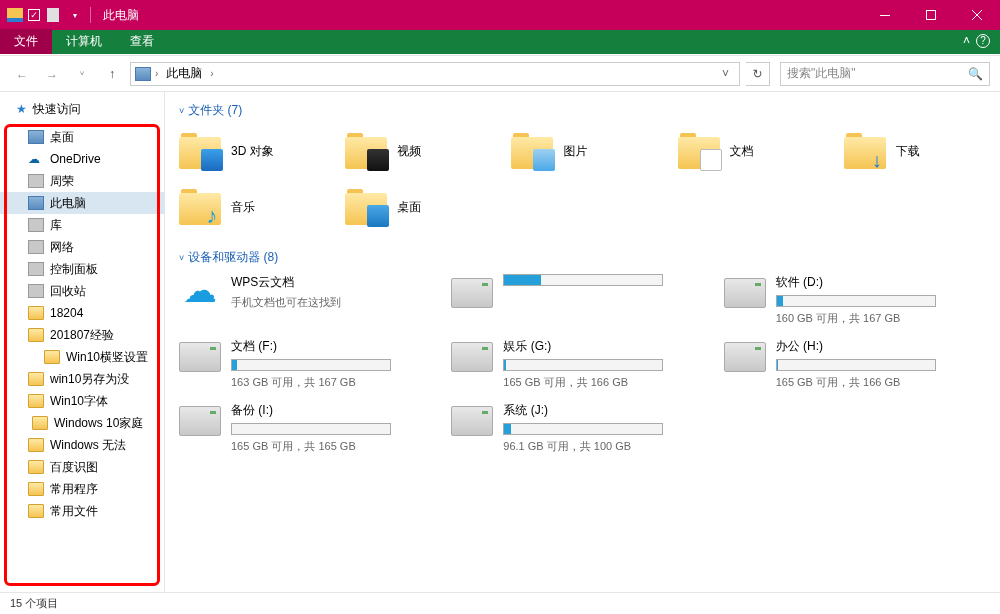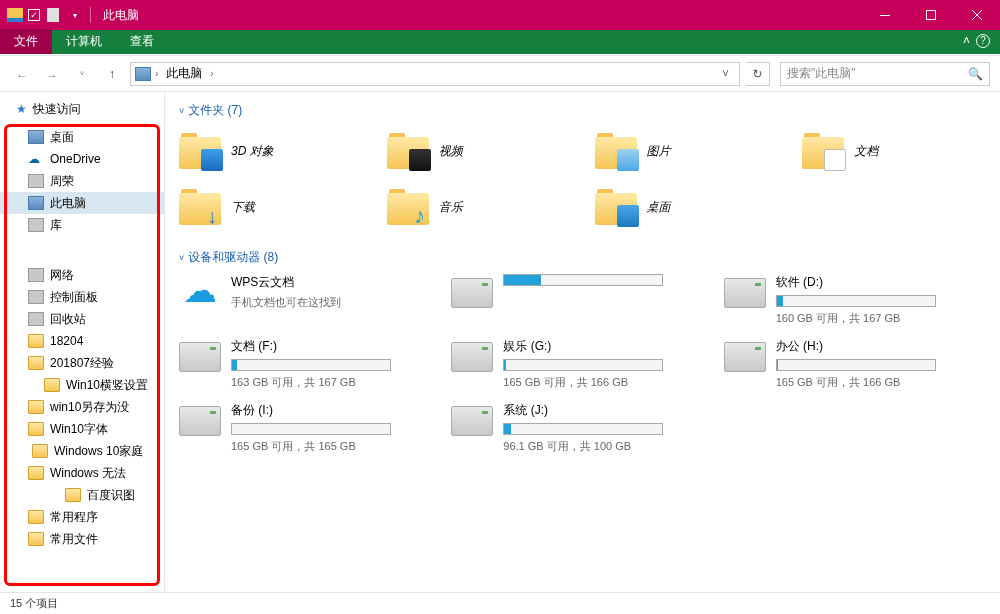--- a/index.html
+++ b/index.html
@@ -41,21 +41,21 @@
 .star { color: #2a7dd0; }
 .folder-y { background: linear-gradient(#ffe9a6,#f5c452); border: 1px solid #d4a030; border-radius: 1px; }
 .drive-ic { background: #c8c8c8; border: 1px solid #999; }
 .pc-ic { background: linear-gradient(#8ab4d8,#5a8cc0); border: 1px solid #4a7ab0; }
 .redbox { position: absolute; left: 4px; top: 32px; width: 156px; height: 462px; border: 3px solid #ff0000; border-radius: 6px; pointer-events: none; }
 
 .content { flex: 1; padding: 10px 14px; overflow: hidden; }
 .section-head { color: #1a5fb4; font-size: 12px; margin-bottom: 8px; display: flex; align-items: center; gap: 4px; }
 .section-head .caret { font-size: 9px; }
 
-.folders-grid { display: grid; grid-template-columns: repeat(4, 1fr); gap: 8px 24px; margin-bottom: 18px; font-style: italic; }
+.folders-grid { display: grid; grid-template-columns: repeat(5, 1fr); gap: 8px 24px; margin-bottom: 18px; }
 .folder-item { display: flex; align-items: center; gap: 10px; height: 48px; }
 .big-folder { width: 42px; height: 36px; position: relative; }
 .big-folder .back { position: absolute; width: 42px; height: 32px; bottom: 0; background: linear-gradient(#ffe9a6,#f5c452); border-radius: 2px; }
 .big-folder .tab-f { position: absolute; width: 16px; height: 8px; top: 0; left: 2px; background: #f5c452; border-radius: 2px 2px 0 0; }
 .big-folder .overlay { position: absolute; width: 22px; height: 22px; bottom: -2px; right: -2px; border-radius: 2px; display: flex; align-items: center; justify-content: center; }
 .ov-3d { background: linear-gradient(#3aa0e8,#1a6ac0); }
 .ov-doc { background: #fff; border: 1px solid #bbb; }
 .ov-desk { background: linear-gradient(#4aa8e8,#1a78c0); }
 .ov-vid { background: linear-gradient(#333,#111); }
 .ov-dl { color: #1a7de0; font-size: 20px; background: transparent; }
@@ -163,21 +163,21 @@
           <span>周荣</span>
         </div>
         <div class="side-item selected" style="padding-left: 28px;">
           <span class="si-icon pc-ic"></span>
           <span>此电脑</span>
         </div>
         <div class="side-item" style="padding-left: 28px;">
           <span class="si-icon drive-ic"></span>
           <span>库</span>
         </div>
-        <div class="side-item" style="padding-left: 28px; margin-top: 28px;">
+        <div class="side-item" style="padding-left: 28px;">
           <span class="si-icon drive-ic"></span>
           <span>网络</span>
         </div>
         <div class="side-item" style="padding-left: 28px; text-align: center;">
           <span class="si-icon drive-ic"></span>
           <span>控制面板</span>
         </div>
         <div class="side-item" style="padding-left: 28px;">
           <span class="si-icon drive-ic"></span>
           <span>回收站</span>
@@ -203,21 +203,21 @@
           <span>Win10字体</span>
         </div>
         <div class="side-item" style="padding-left: 32px;">
           <span class="si-icon folder-y"></span>
           <span>Windows 10家庭</span>
         </div>
         <div class="side-item" style="padding-left: 28px;">
           <span class="si-icon folder-y"></span>
           <span>Windows 无法</span>
         </div>
-        <div class="side-item" style="padding-left: 28px; margin-left: 37px;">
+        <div class="side-item" style="padding-left: 28px;">
           <span class="si-icon folder-y"></span>
           <span>百度识图</span>
         </div>
         <div class="side-item" style="padding-left: 28px;">
           <span class="si-icon folder-y"></span>
           <span>常用程序</span>
         </div>
         <div class="side-item" style="padding-left: 28px;">
           <span class="si-icon folder-y"></span>
           <span>常用文件</span>

